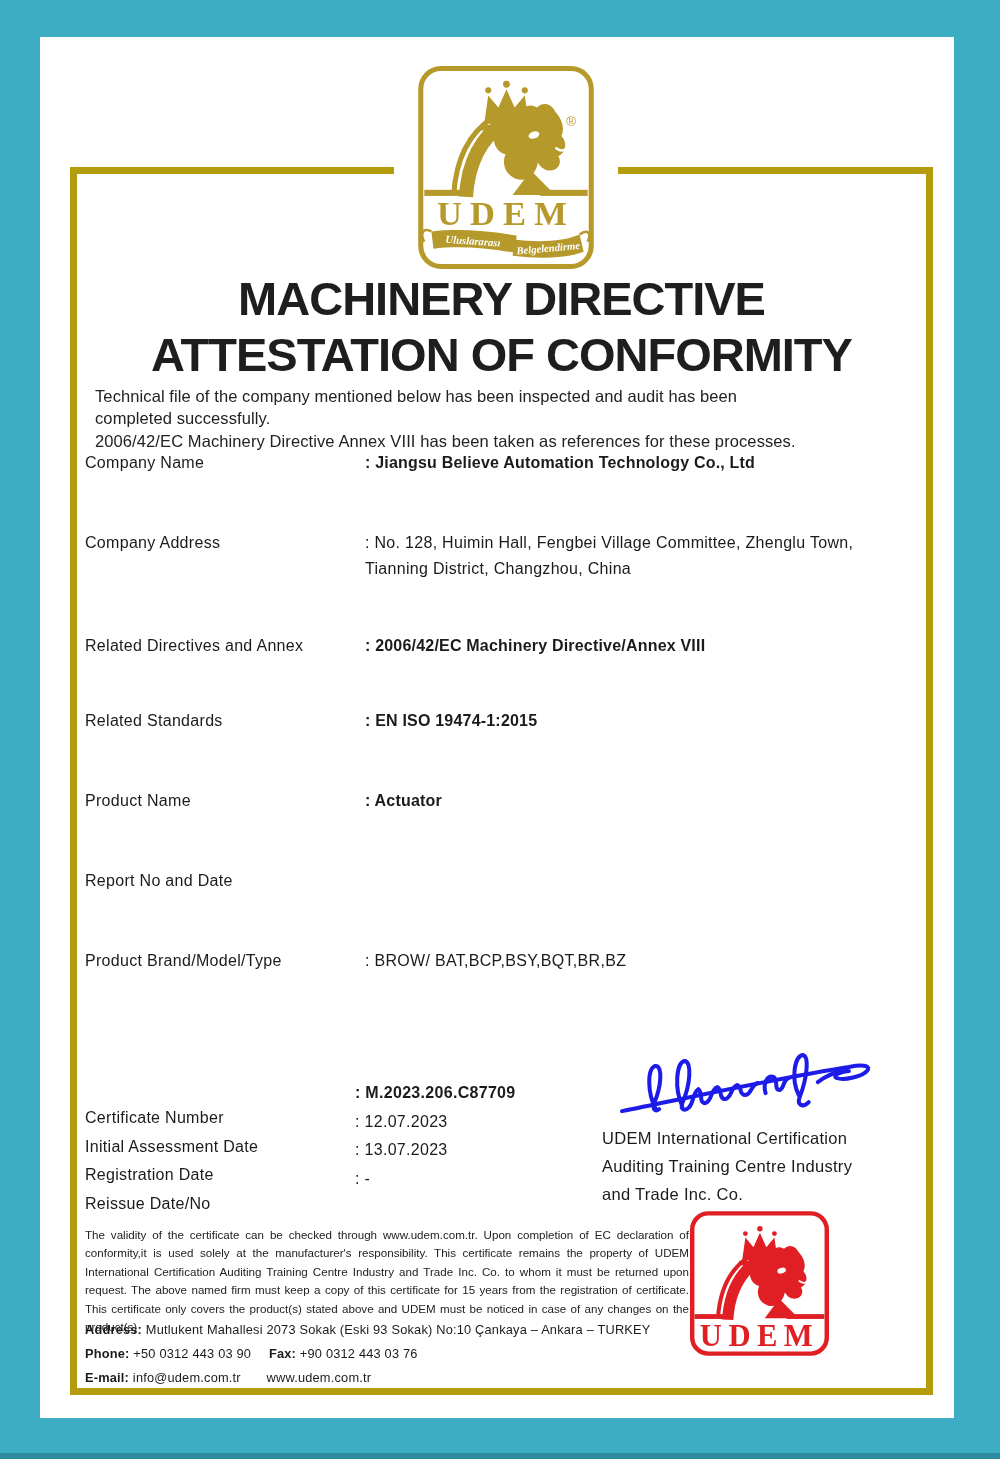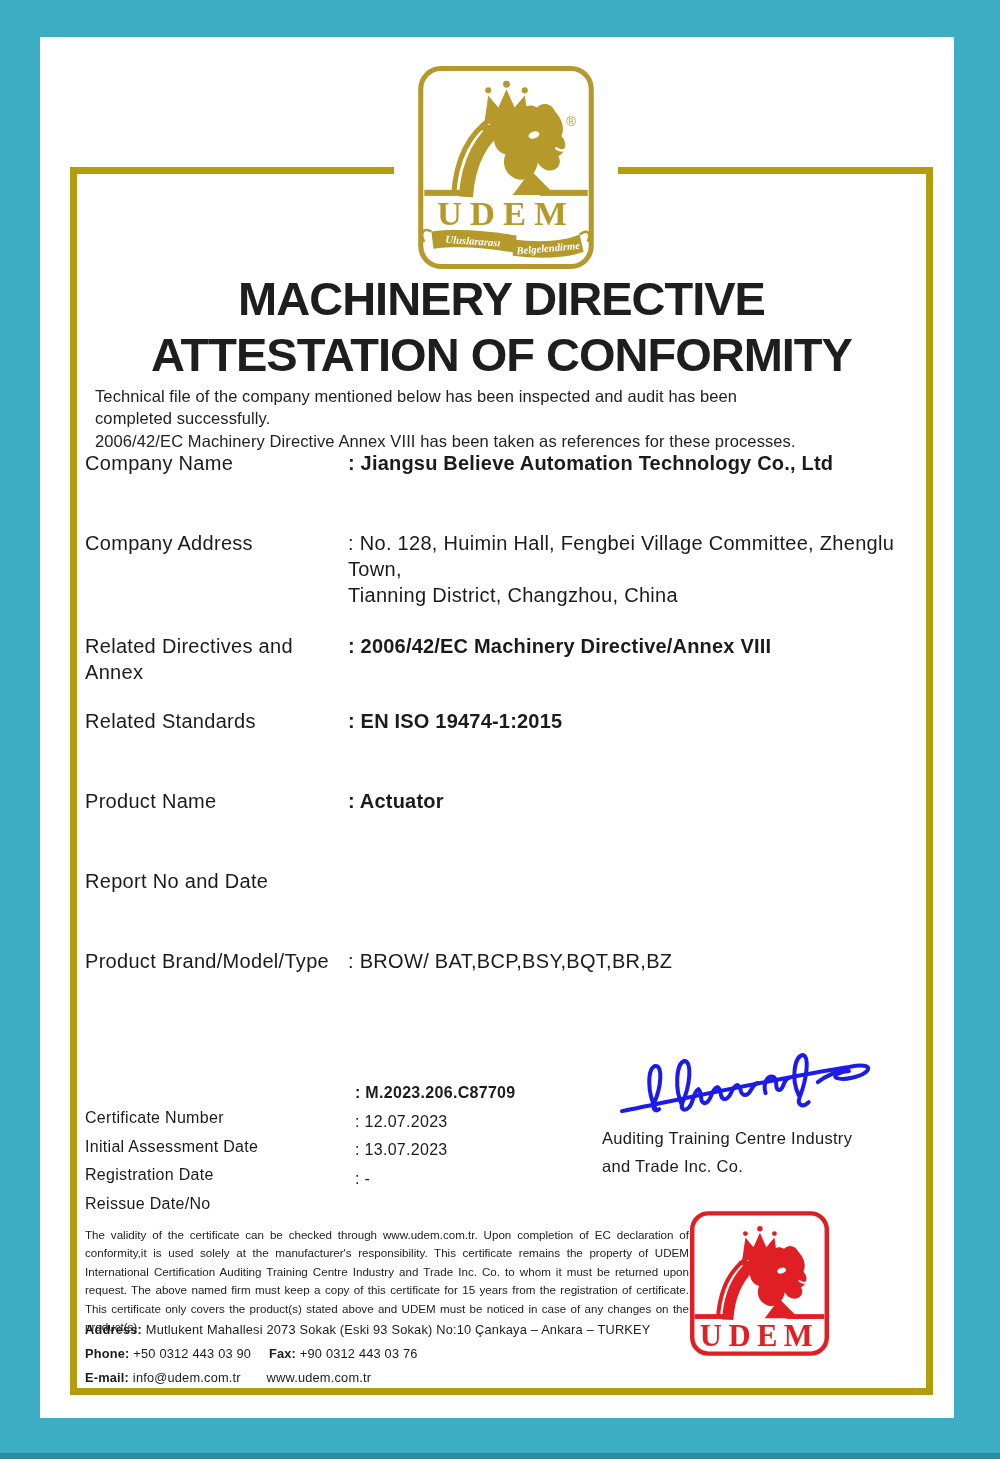--- a/index.html
+++ b/index.html
@@ -17,21 +17,21 @@
   #logo-wrap svg{color:var(--logo-gold);}
   #red-logo{position:absolute;left:689px;top:1210px;width:141px;height:147px;color:var(--red);z-index:2;}
   .logo-serif{font-family:"Liberation Serif",serif;font-weight:bold;}
   .ribbon-script{font-family:"Liberation Serif",serif;font-style:italic;font-weight:bold;}
   
   #title{position:absolute;left:70px;top:271px;width:863px;text-align:center;color:var(--ink);
          font-weight:bold;font-size:47px;line-height:56px;letter-spacing:-1px;z-index:2;}
   #subtitle{position:absolute;left:95px;top:385px;width:813px;text-align:left;color:#222;
             font-size:16.5px;line-height:22.4px;letter-spacing:.1px;z-index:2;}
   
-  .row{position:absolute;left:85px;width:830px;font-size:20px;line-height:26px;color:#1b1b1b;letter-spacing:.3px;display:flex;}
+  .row{position:absolute;left:85px;width:830px;font-size:16px;line-height:26px;color:#1b1b1b;letter-spacing:.3px;display:flex;gap:17px;}
   .row .lbl{display:inline-block;width:263px;flex:none;}
   .row .val{display:inline-block;width:560px;white-space:pre-line;}
   .row.bold-val .val{font-weight:bold;letter-spacing:.2px;}
   .crow{position:absolute;left:85px;width:560px;font-size:16px;line-height:24px;color:#1b1b1b;letter-spacing:.3px;display:flex;}
   .crow .lbl{display:inline-block;width:270px;flex:none;margin-top:25px;}
   .crow.bold-val .val{font-weight:bold;}
   
   #sig-svg{position:absolute;left:612px;top:1026px;width:266px;height:90px;z-index:2;}
   #sig-text{position:absolute;left:602px;top:1124px;width:300px;font-size:16.5px;line-height:28px;color:#1b1b1b;letter-spacing:.3px;}
   
@@ -148,20 +148,21 @@
     <g stroke="var(--sig-blue)" stroke-width="4" fill="none" stroke-linecap="round" stroke-linejoin="round">
       <path d="M10,84 C70,72 170,50 236,40 C252,37 258,39 254,44 C250,49 231,54 224,51 C219,49 226,45 236,44"></path>
       <path d="M44,83 C35,66 35,42 43,39 C51,38 49,60 42,76 C40,82 43,85 47,82"></path>
       <path d="M70,79 C62,62 64,36 72,34 C80,34 78,58 70,76 C68,82 72,85 77,80 C82,74 80,66 86,62 C91,66 86,76 93,76 C100,74 98,62 105,60 C110,62 106,72 113,72 C120,70 118,60 125,58 C130,60 126,68 133,68 C140,66 138,58 145,56"></path>
       <path d="M153,66 C150,56 155,48 161,50 C166,53 161,63 167,63 C172,61 170,53 176,51"></path>
       <path d="M186,68 C178,52 182,29 190,28 C197,29 194,52 187,70 C184,78 190,81 196,75"></path>
       <path d="M205,55 C213,49 226,44 234,42"></path>
     </g>
   </svg>
   <div id="sig-text">
+    <div>UDEM International Certification</div>
     <div>Auditing Training Centre Industry</div>
     <div>and Trade Inc. Co.</div>
   </div>
 
   <div id="legal">The validity of the certificate can be checked  through www.udem.com.tr.  Upon completion of EC declaration of conformity,it is used solely at the manufacturer's responsibility.  This certificate remains the property of UDEM International Certification Auditing Training Centre Industry and Trade Inc. Co. to whom it must be returned upon request.  The above named firm must keep a copy of this certificate for 15 years from the registration of certificate.  This certificate only covers the product(s) stated above and UDEM  must be noticed in case of any changes on the product(s)</div>
   <div class="foot-line" style="top:1322px">
     <b>Address:</b>
     <span>Mutlukent Mahallesi 2073 Sokak (Eski 93 Sokak) No:10 Çankaya – Ankara – TURKEY</span>
   </div>
   <div class="foot-line" style="top:1346px">

